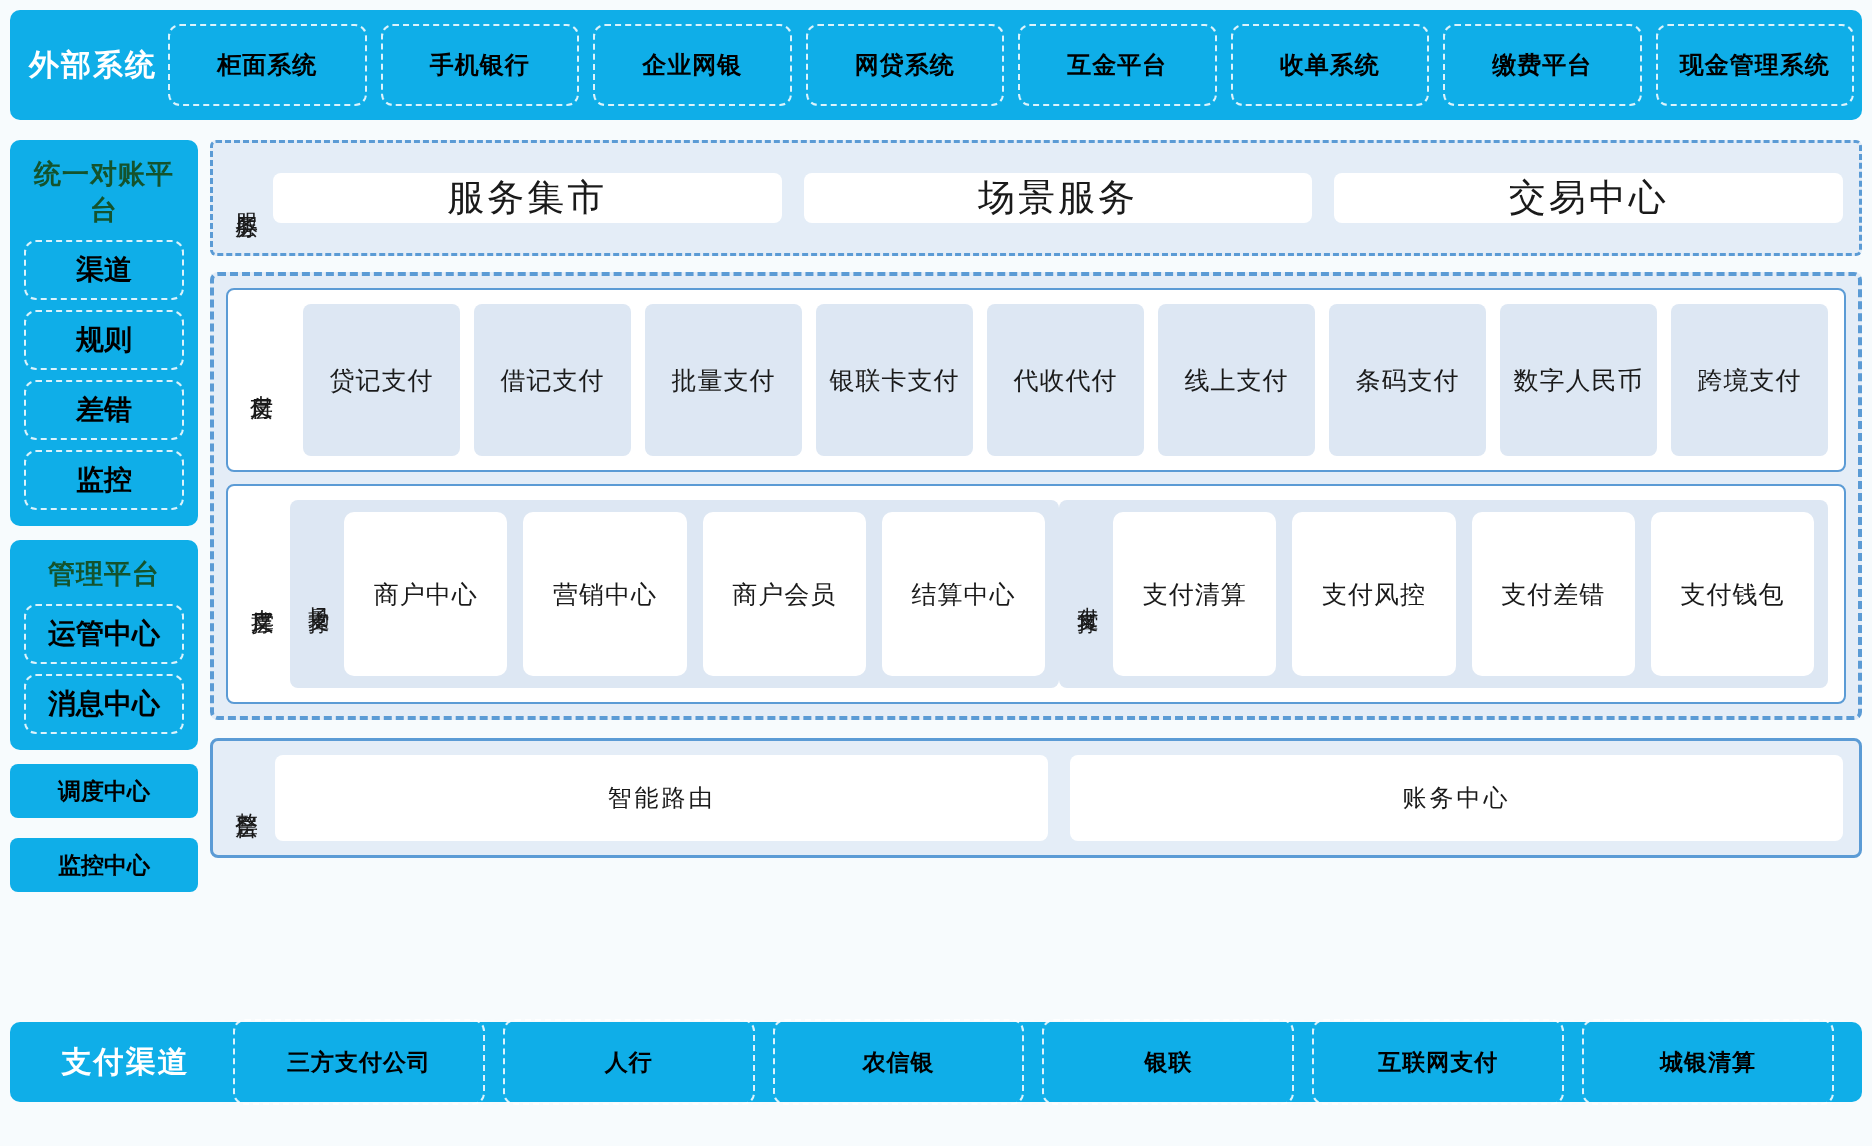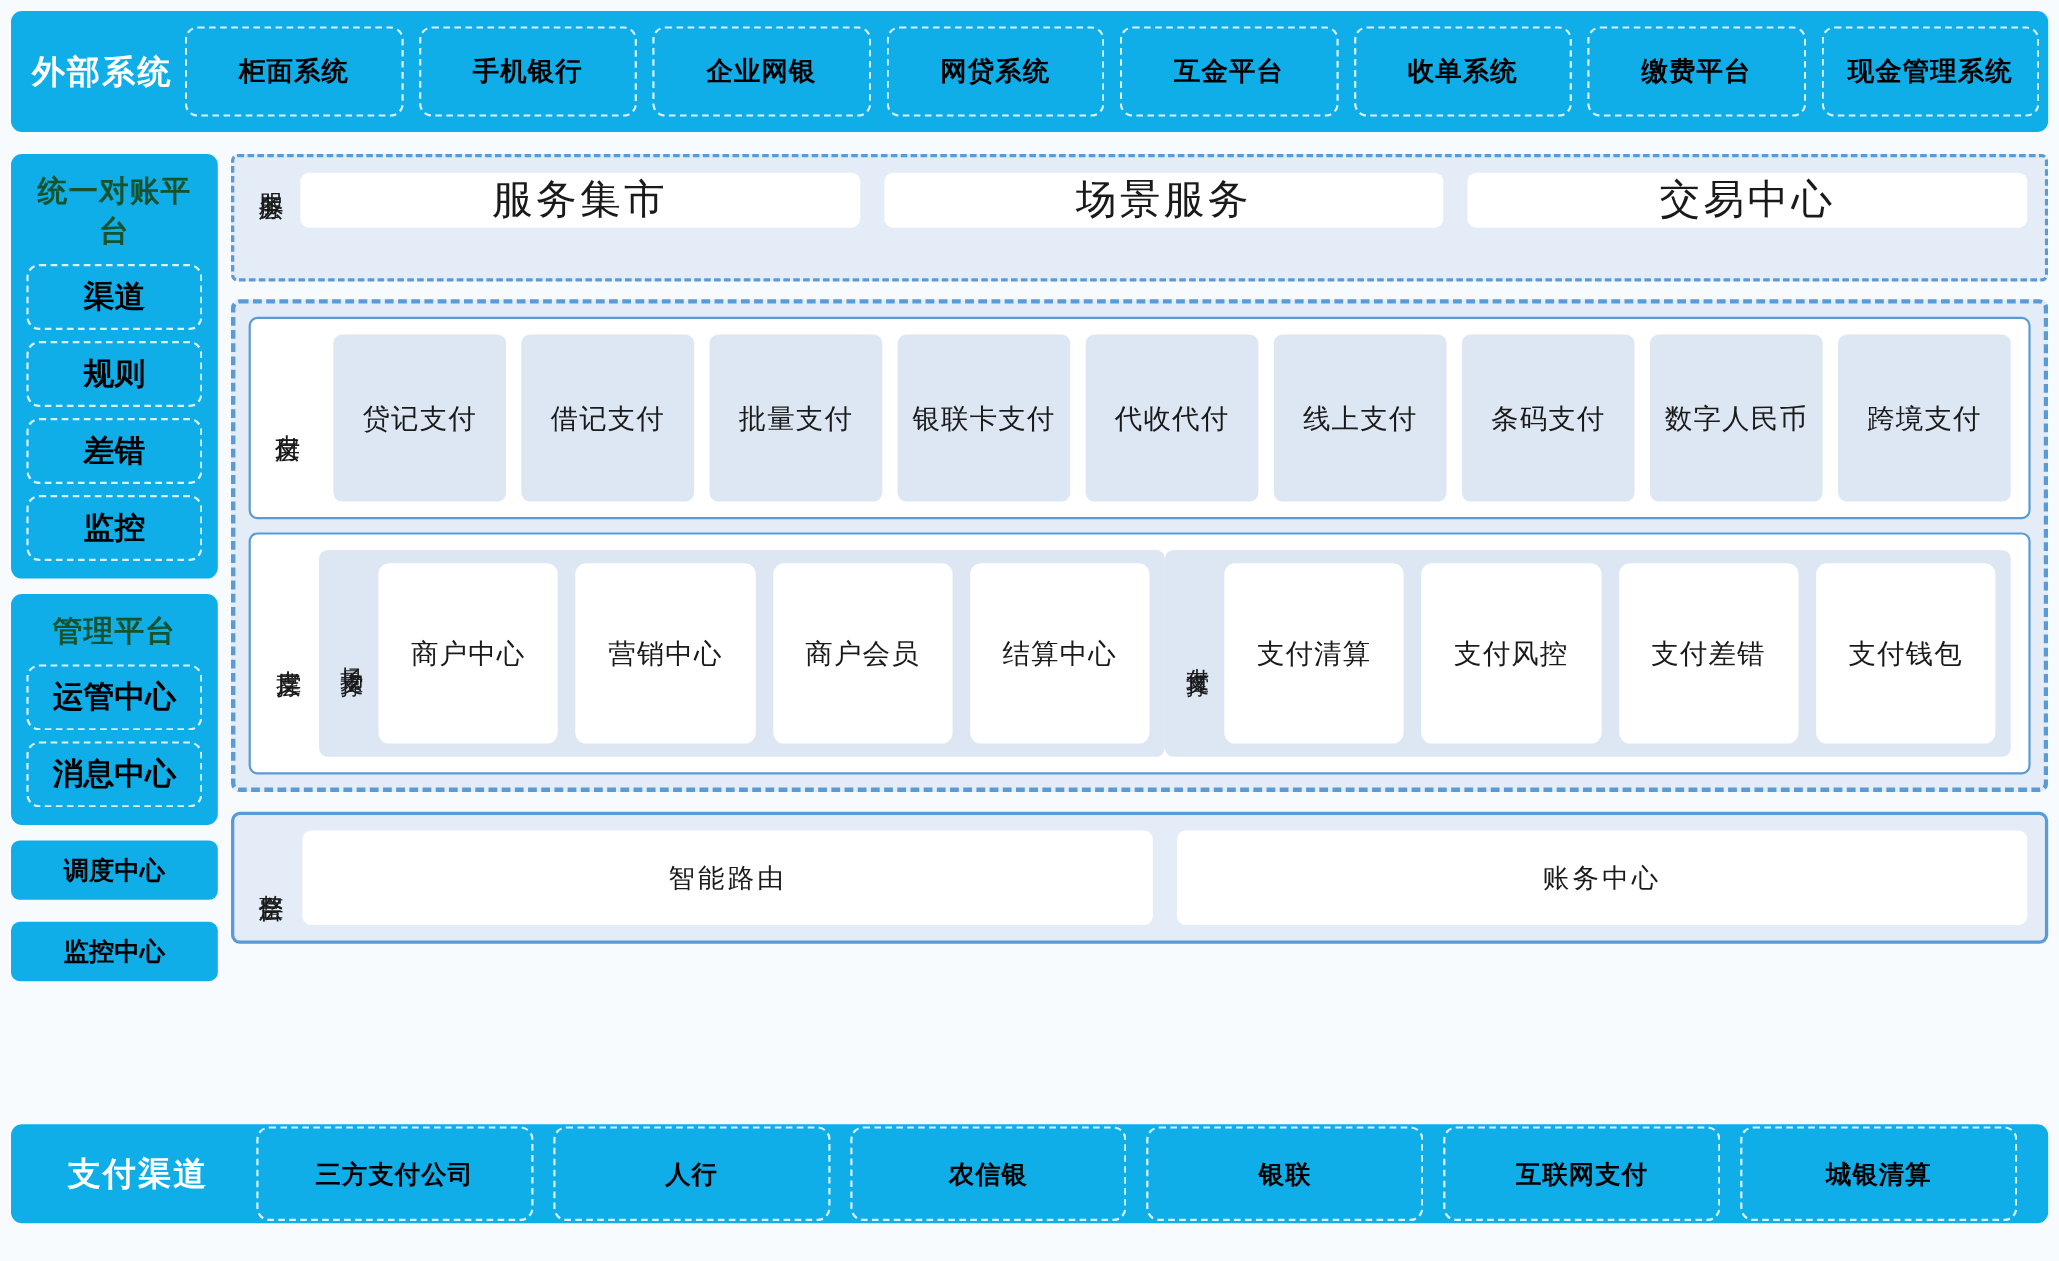--- a/index.html
+++ b/index.html
@@ -18,21 +18,21 @@
               display:flex;align-items:center;justify-content:center;color:#000000;}
 
   
   .topbar{position:absolute;left:10px;top:10px;width:1852px;height:110px;
           display:flex;align-items:center;padding:0 8px;box-sizing:border-box;}
   .topbar-title{width:150px;flex:0 0 150px;text-align:center;font-size:30px;font-weight:bold;letter-spacing:2px;}
   .topbar-items{flex:1;display:flex;gap:14px;height:82px;}
   .topbar-items .dash-white{flex:1;font-size:24px;font-weight:bold;letter-spacing:1px;}
 
   
-  .botbar{position:absolute;left:10px;top:1022px;width:1852px;height:90px;
+  .botbar{position:absolute;left:10px;top:1022px;width:1852px;height:80px;
           display:flex;align-items:center;padding:0 8px;box-sizing:border-box;}
   .botbar-title{width:215px;flex:0 0 215px;text-align:center;font-size:30px;font-weight:bold;letter-spacing:2px;}
   .botbar-items{flex:1;display:flex;gap:18px;height:86px;padding-right:20px;box-sizing:border-box;}
   .botbar-items .dash-white{flex:1;font-size:23px;font-weight:bold;letter-spacing:1px;}
 
   
   .side{position:absolute;left:10px;top:140px;width:188px;}
   .side-card{background:#0FAEE8;border-radius:10px;padding:10px 14px 16px;box-sizing:border-box;margin-bottom:14px;}
   .side-card-title{color:#14532d;font-size:27px;font-weight:bold;text-align:center;letter-spacing:1px;margin:6px 0 12px;}
   .side-chip{height:56px;margin-bottom:10px;font-size:28px;font-weight:bold;}
@@ -42,21 +42,21 @@
 
   
   .content{position:absolute;left:210px;top:140px;width:1652px;}
 
   .vlabel{writing-mode:vertical-rl;text-orientation:upright;font-size:23px;line-height:1.12;
           letter-spacing:2px;color:#1a1a1a;display:flex;align-items:center;justify-content:center;
           flex:0 0 auto;white-space:nowrap;}
 
   
   .svc{border:3px dashed #5B9BD5;background:#E4EDF7;border-radius:6px;
-       padding:14px 16px;display:flex;align-items:flex-start;gap:10px;box-sizing:border-box;height:116px;}
+       padding:14px 16px;display:flex;align-items:center;gap:10px;box-sizing:border-box;height:116px;}
   .svc .vlabel{width:34px;}
   .svc-items{flex:1;display:flex;gap:22px;}
   .svc-card{flex:1;background:#fff;border-radius:8px;display:flex;align-items:center;justify-content:center;
             font-size:37px;letter-spacing:3px;}
 
   
   .core{margin-top:16px;border:4px dashed #5B9BD5;background:#E4EDF7;border-radius:8px;
         padding:12px;box-sizing:border-box;}
 
   

